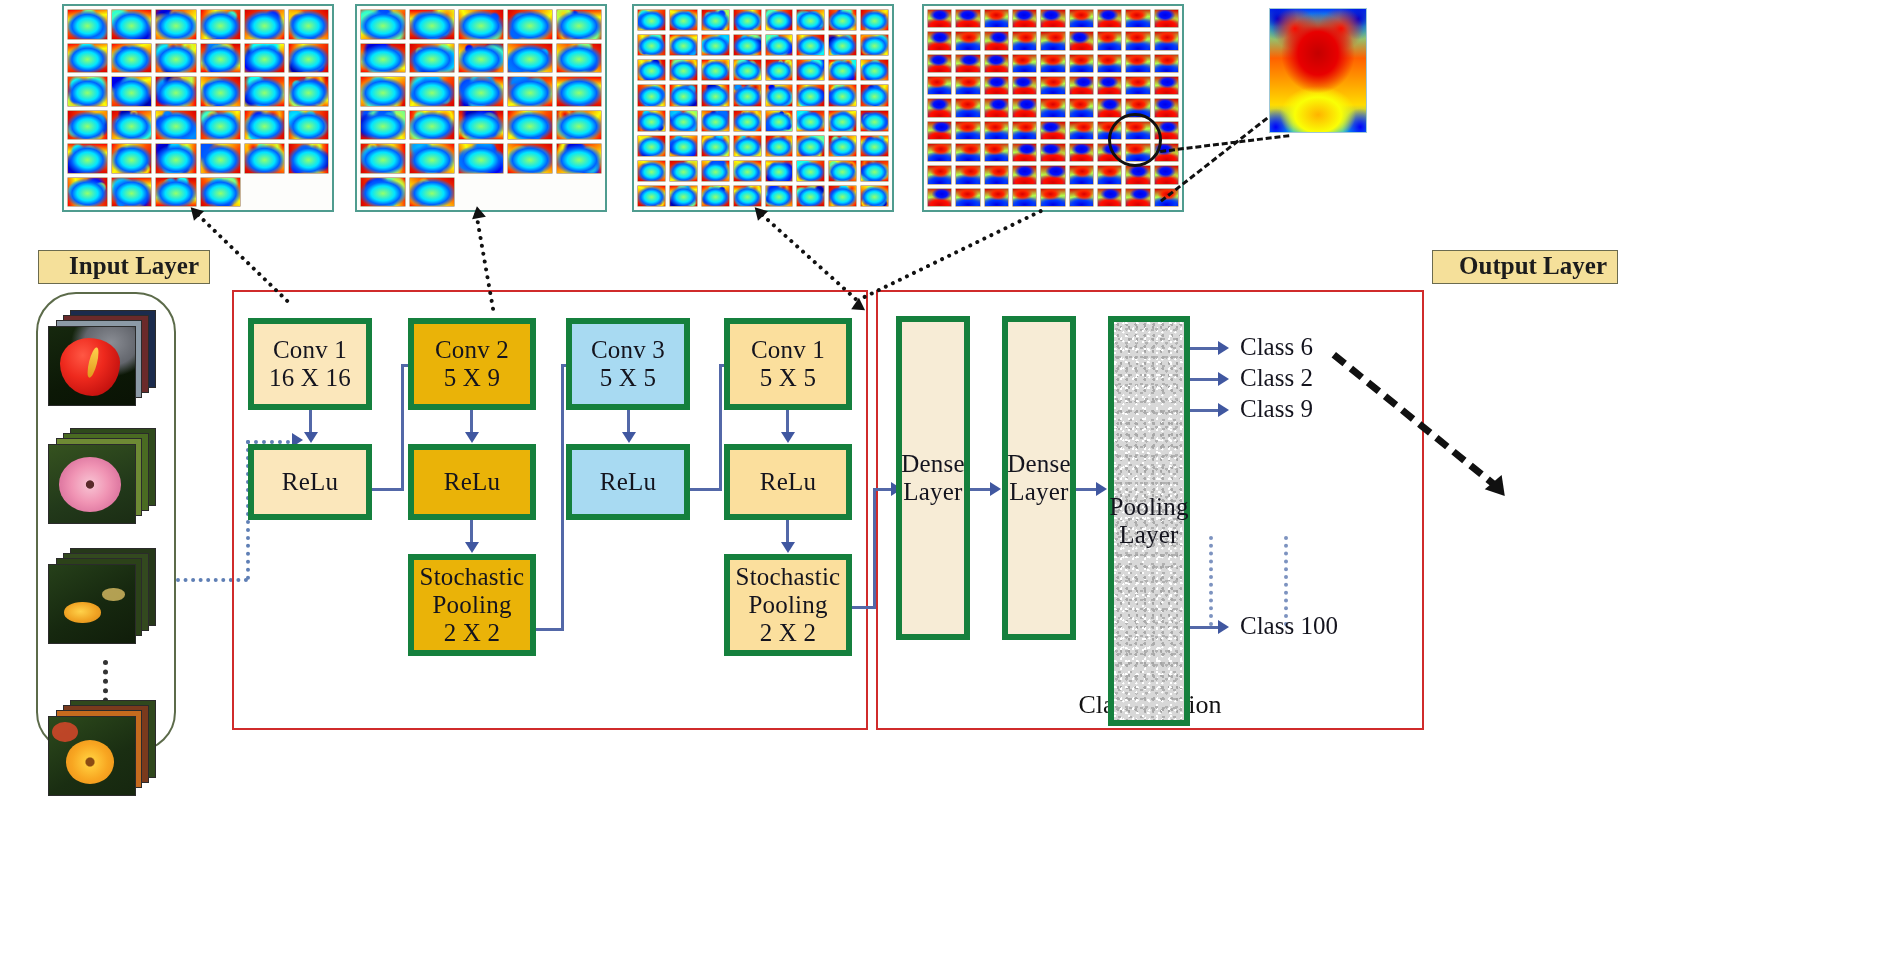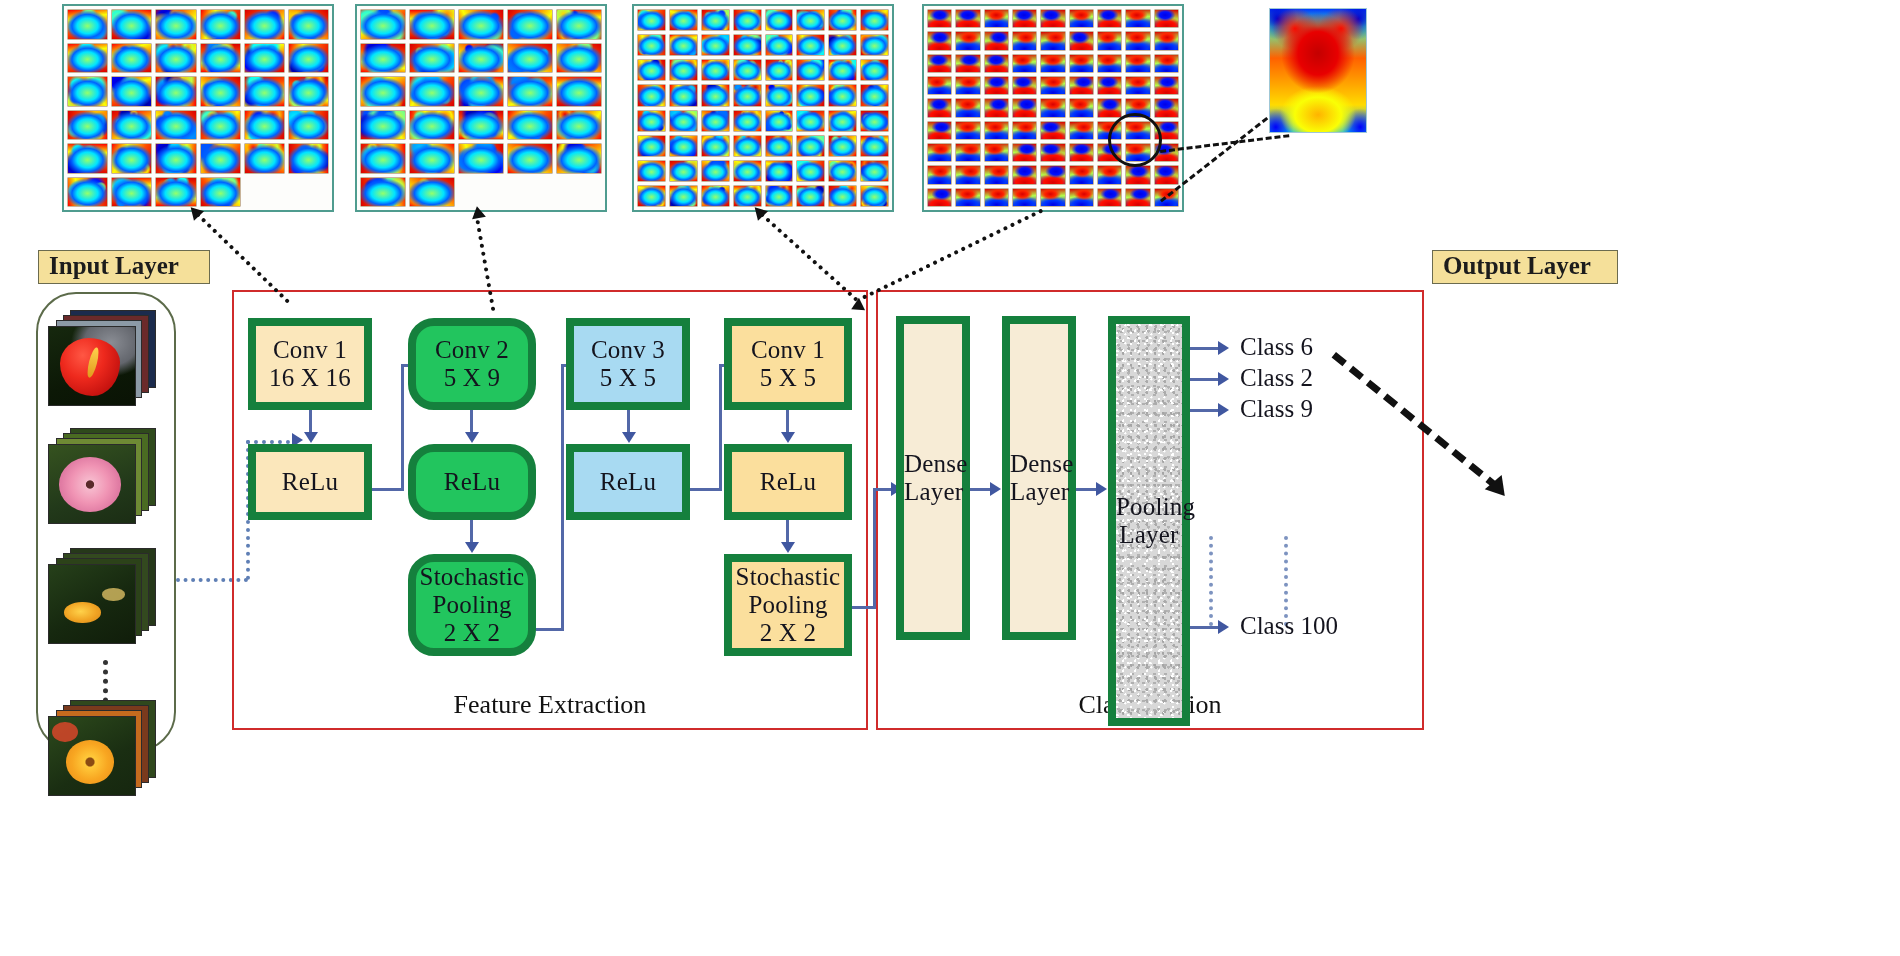--- a/index.html
+++ b/index.html
@@ -38,21 +38,21 @@
   }
 
   
   .tag-box {
     position: absolute;
     background: #f5e09a;
     border: 1.5px solid #6b6b4f;
     color: #1c1c1c;
     font-size: 25px;
     font-weight: 700;
-    text-align: left;
+    text-align: right;
     line-height: 1.05;
     padding: 2px 10px 4px 10px;
     white-space: nowrap;
   }
 
   
   .input-box {
     position: absolute;
     border: 2.5px solid #5c6b4a;
     border-radius: 40px;
@@ -84,32 +84,33 @@
     position: absolute;
     font-size: 26px;
     color: #111;
     text-align: center;
     white-space: nowrap;
   }
 
   
   .node {
     position: absolute;
-    border: 8px solid #15803d;
+    border: 6px solid #15803d;
     display: flex;
     flex-direction: column;
+    align-items: center;
     justify-content: center;
     font-size: 25px;
     color: #14141e;
     line-height: 1.12;
     text-align: center;
     letter-spacing: .2px;
   }
   .node.cream  { background: #fbe7bb; }
-  .node.sage   { background: #22c55e; border-radius: 26px; }
+  .node.sage   { background: #eab308; }
   .node.blue   { background: #a8daf2; }
   .node.gold   { background: #fbdf9d; }
   .node.dense  { background: #f7ecd6; }
   .node.softmax{
     background: #d8d8d8;
     background-image:
       radial-gradient(circle at 13% 9%,  #ffffff 0 1.2px, transparent 1.3px),
       radial-gradient(circle at 41% 23%, #aaaaaa 0 1.3px, transparent 1.4px),
       radial-gradient(circle at 72% 15%, #ffffff 0 1.1px, transparent 1.2px),
       radial-gradient(circle at 25% 52%, #b3b3b3 0 1.4px, transparent 1.5px),
@@ -562,21 +563,20 @@
         background:#d8472a;opacity:.85;"></div>
     </div>
   </div>
 
   <div class="dotln-h" style="left:176px; top:578px; width:72px;"></div>
   <div class="dotln-v" style="left:246px; top:440px; height:140px;"></div>
   <div class="dotln-h" style="left:246px; top:440px; width:52px;"></div>
   <div class="arrow-r" style="left:292px; top:433px;"></div>
 
   <div class="sect-box" style="left:232px; top:290px; width:636px; height:440px;"></div>
-  <div class="sect-label" style="left:380px; top:690px; width:340px;">Feature Extraction</div>
 
   <div class="sect-box" style="left:876px; top:290px; width:548px; height:440px;"></div>
   <div class="sect-label" style="left:980px; top:690px; width:340px;">Classification</div>
 
   <div class="node cream" style="left:248px; top:318px; width:124px; height:92px;">
     <span>Conv 1</span>
     <span>16 X 16</span>
   </div>
   <div class="ln ln-v" style="left:309px; top:410px; height:26px;"></div>
   <div class="arrow-d" style="left:304px; top:432px;"></div>

